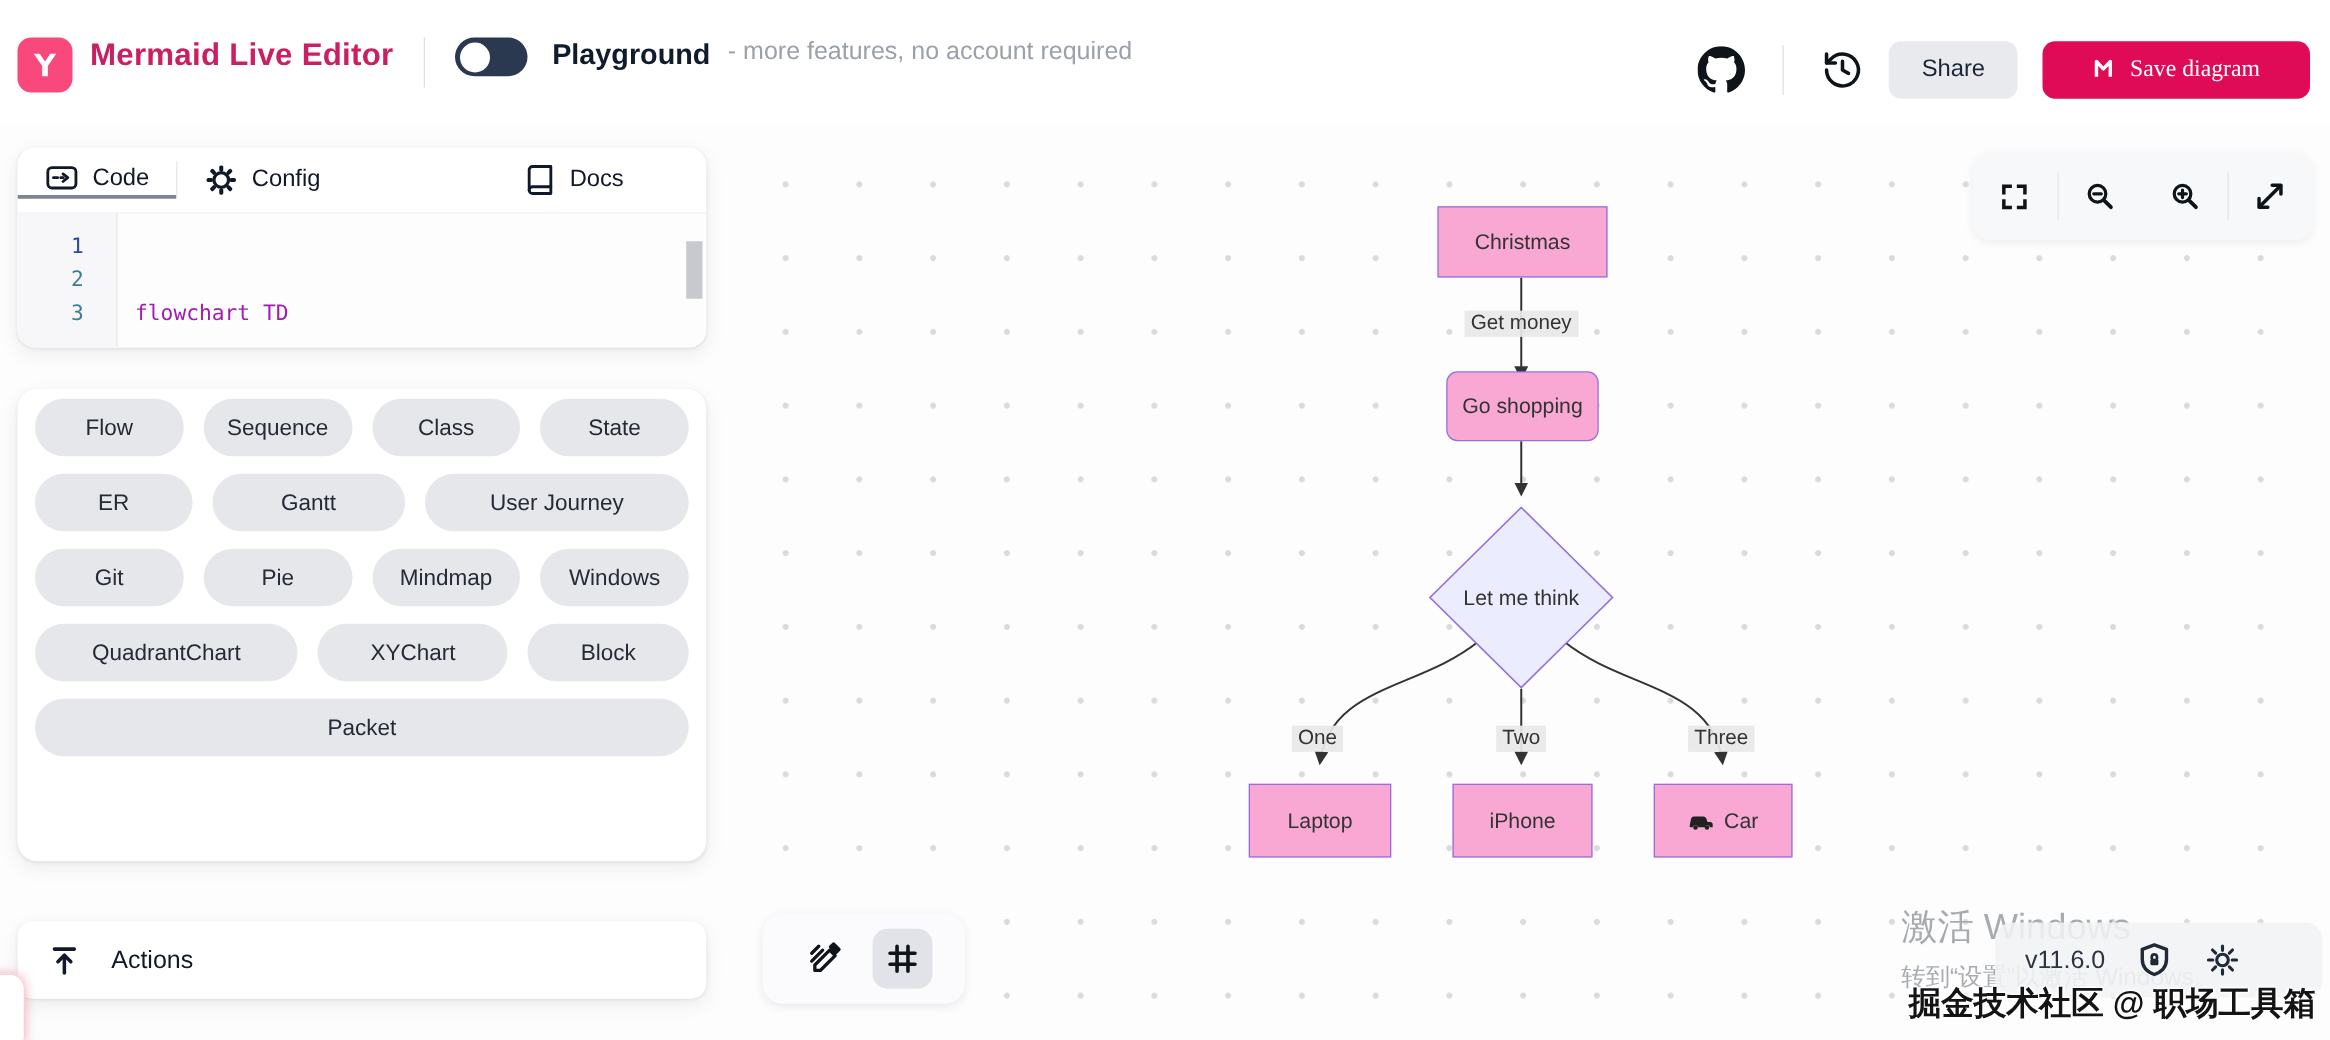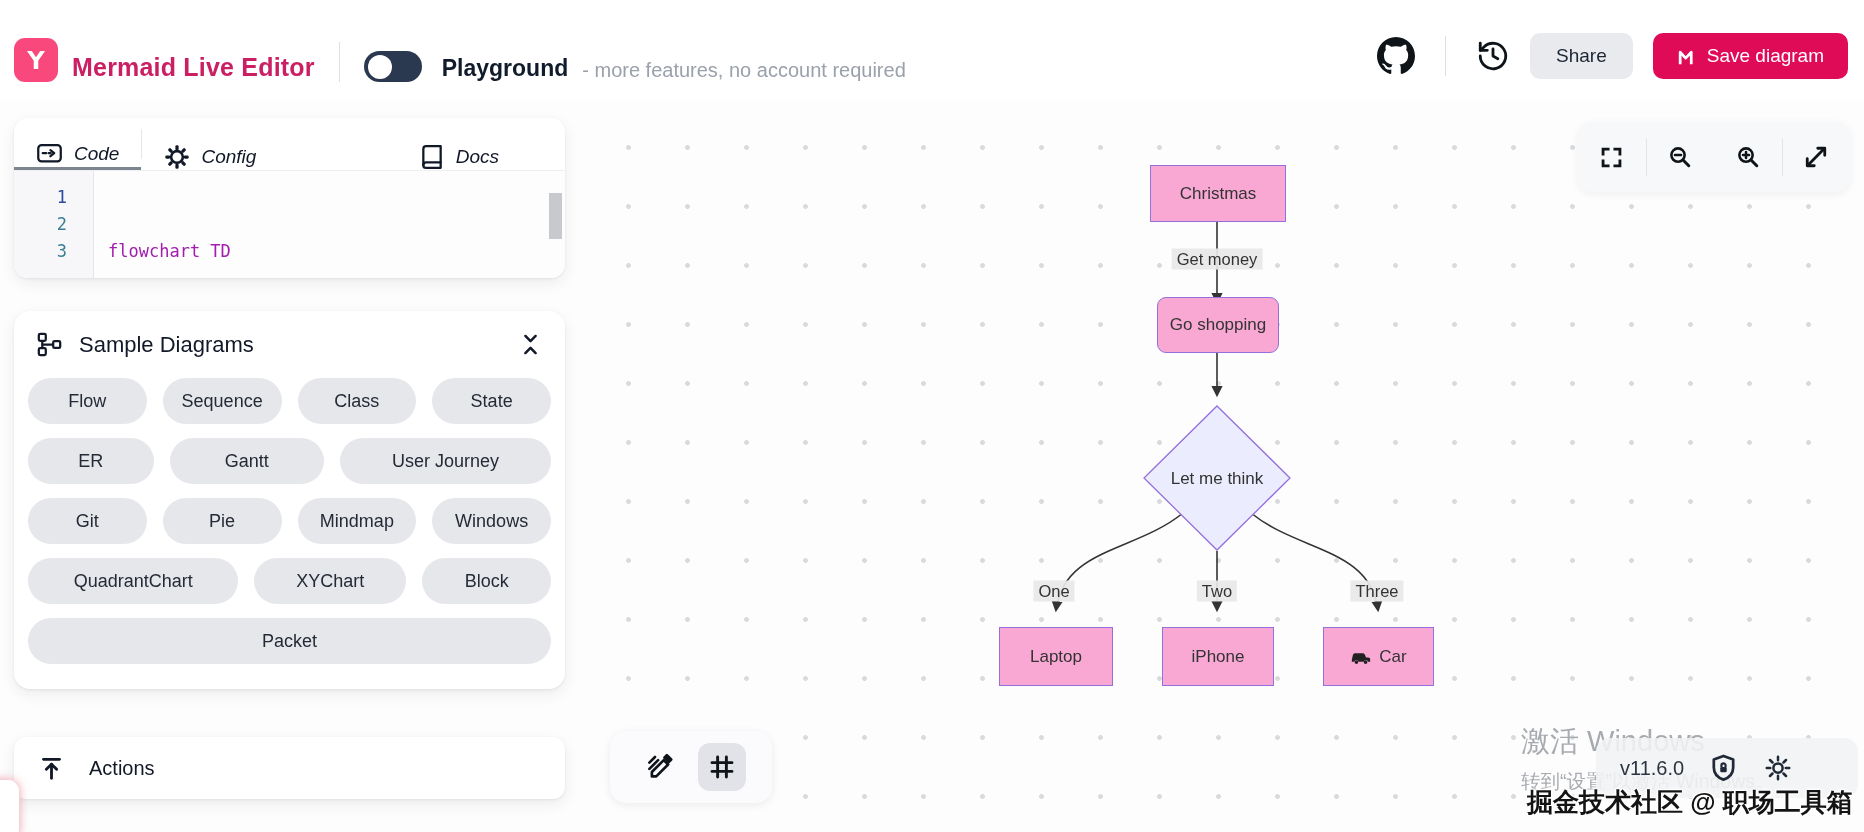--- a/index.html
+++ b/index.html
@@ -4,37 +4,37 @@
 <style>
   html,body{margin:0;padding:0;background:#fff;}
   .app{position:relative;width:1864px;height:832px;overflow:hidden;background:#fdfdfe;
        font-family:"Liberation Sans","DejaVu Sans",sans-serif;color:#1f2937;}
   
   .canvas{position:absolute;left:578px;top:92px;right:0;bottom:0;
     background-image:radial-gradient(circle,#d9dadd 2.1px,transparent 2.6px);
     background-size:59px 59px;background-position:21px 26px;}
   
   .header{position:absolute;left:0;top:0;width:100%;height:100px;background:#fff;}
-  .h-left{position:absolute;left:14px;top:30px;height:52px;display:flex;align-items:flex-end;gap:14px;}
+  .h-left{position:absolute;left:14px;top:30px;height:52px;display:flex;align-items:flex-start;gap:14px;}
   .logo{width:44px;height:44px;border-radius:11px;background:#f9487b;display:flex;align-items:center;justify-content:center;cursor:pointer;}
   .brand{font-size:25px;font-weight:bold;color:#cb1f64;letter-spacing:.2px;}
   .vdiv{width:1px;height:40px;background:#dcdfe4;margin:0 10px;}
   .toggle{width:58px;height:31px;border-radius:17px;background:#2a3950;position:relative;cursor:pointer;}
   .knob{position:absolute;left:4px;top:3.5px;width:24px;height:24px;border-radius:50%;background:#fff;}
   .mode-label{font-size:23px;font-weight:bold;color:#101b2c;margin-left:6px;}
   .tagline{font-size:20px;color:#9aa1ab;}
   .h-right{position:absolute;right:16px;top:28px;height:56px;display:flex;align-items:center;gap:20px;}
   .iconbtn{display:flex;align-items:center;justify-content:center;cursor:pointer;background:none;border:none;padding:0;}
   .share{background:#e8eaee;border:none;border-radius:10px;padding:12px 26px;font-size:19px;color:#1c2634;cursor:pointer;font-family:inherit;}
-  .save{background:#e00b57;border:none;border-radius:10px;padding:12px 24px;font-size:19px;color:#fff;cursor:pointer;display:flex;align-items:flex-end;gap:11px;font-family:Liberation Sans, sans-serif;}
+  .save{background:#e00b57;border:none;border-radius:10px;padding:12px 40px;font-size:19px;color:#fff;cursor:pointer;display:flex;align-items:flex-start;gap:11px;font-family:Liberation Serif, serif;}
   
   .card{position:absolute;background:#fff;border-radius:14px;box-shadow:0 1px 3px rgba(0,0,0,.07),0 5px 16px rgba(0,0,0,.07);}
   
   .code-card{left:14px;top:118px;width:551px;height:160px;overflow:hidden;}
-  .tabs{display:flex;align-items:flex-end;height:52px;border-bottom:1px solid #efeff2;font-style:italic;}
+  .tabs{display:flex;align-items:center;height:52px;border-bottom:1px solid #efeff2;}
   .tab{display:flex;align-items:center;gap:11px;padding:0 22px;font-size:19px;color:#111827;cursor:pointer;}
   .tab.active{border-bottom:3px solid #7d8590;}
   .tabdiv{width:1px;height:30px;background:#e3e5e9;align-self:center;}
   .tab.docs{margin-left:auto;margin-right:44px;}
   .editor{position:relative;display:flex;height:107px;background:#fdfdfd;cursor:text;}
   .gutter{width:80px;background:#f7f7f9;border-right:1px solid #e6e6ea;box-sizing:border-box;
           text-align:right;padding:13px 26px 0 0;font-family:"DejaVu Sans Mono","Liberation Mono",monospace;
           font-size:17px;line-height:27px;}
   .ln{color:#3a7f93;} .ln.active{color:#2c4a9e;}
   .code-lines{flex:1;padding:13px 0 0 14px;font-family:"DejaVu Sans Mono","Liberation Mono",monospace;
@@ -188,39 +188,20 @@
         <div><span class="tok-p">flowchart TD</span></div>
         
         
       </div>
       <div class="scroll-thumb"></div>
     </div>
 
   </div>
 
   <div class="card samples-card">
-    <div class="samples-head">
-      <span>
-        <svg width="27" height="27" viewBox="0 0 24 24" fill="none" stroke="#111827" stroke-width="2">
-            <rect x="2.5" y="2.5" width="6.2" height="6.2" rx="1.2"></rect>
-            <rect x="2.5" y="15.3" width="6.2" height="6.2" rx="1.2"></rect>
-            <rect x="15.3" y="8.9" width="6.2" height="6.2" rx="1.2"></rect>
-            <path d="M5.6 8.7v6.6M5.6 12h9.7"></path>
-          </svg>
-      </span>
-      <span class="samples-title">Sample Diagrams</span>
-      <span style="cursor:pointer;">
-        <span>
-          <svg width="25" height="25" viewBox="0 0 22 22" fill="none" stroke="#111827" stroke-width="2.2" stroke-linecap="round" stroke-linejoin="round">
-              <path d="M6.5 3.5L11 8l4.5-4.5"></path>
-              <path d="M6.5 18.5L11 14l4.5 4.5"></path>
-            </svg>
-        </span>
-      </span>
-    </div>
     <div class="rows">
       <div class="row">
         <button class="pill">Flow</button>
         <button class="pill">Sequence</button>
         <button class="pill">Class</button>
         <button class="pill">State</button>
       </div>
       <div class="row">
         <button class="pill" style="flex:1;">ER</button>
         <button class="pill" style="flex:1.25;">Gantt</button>

